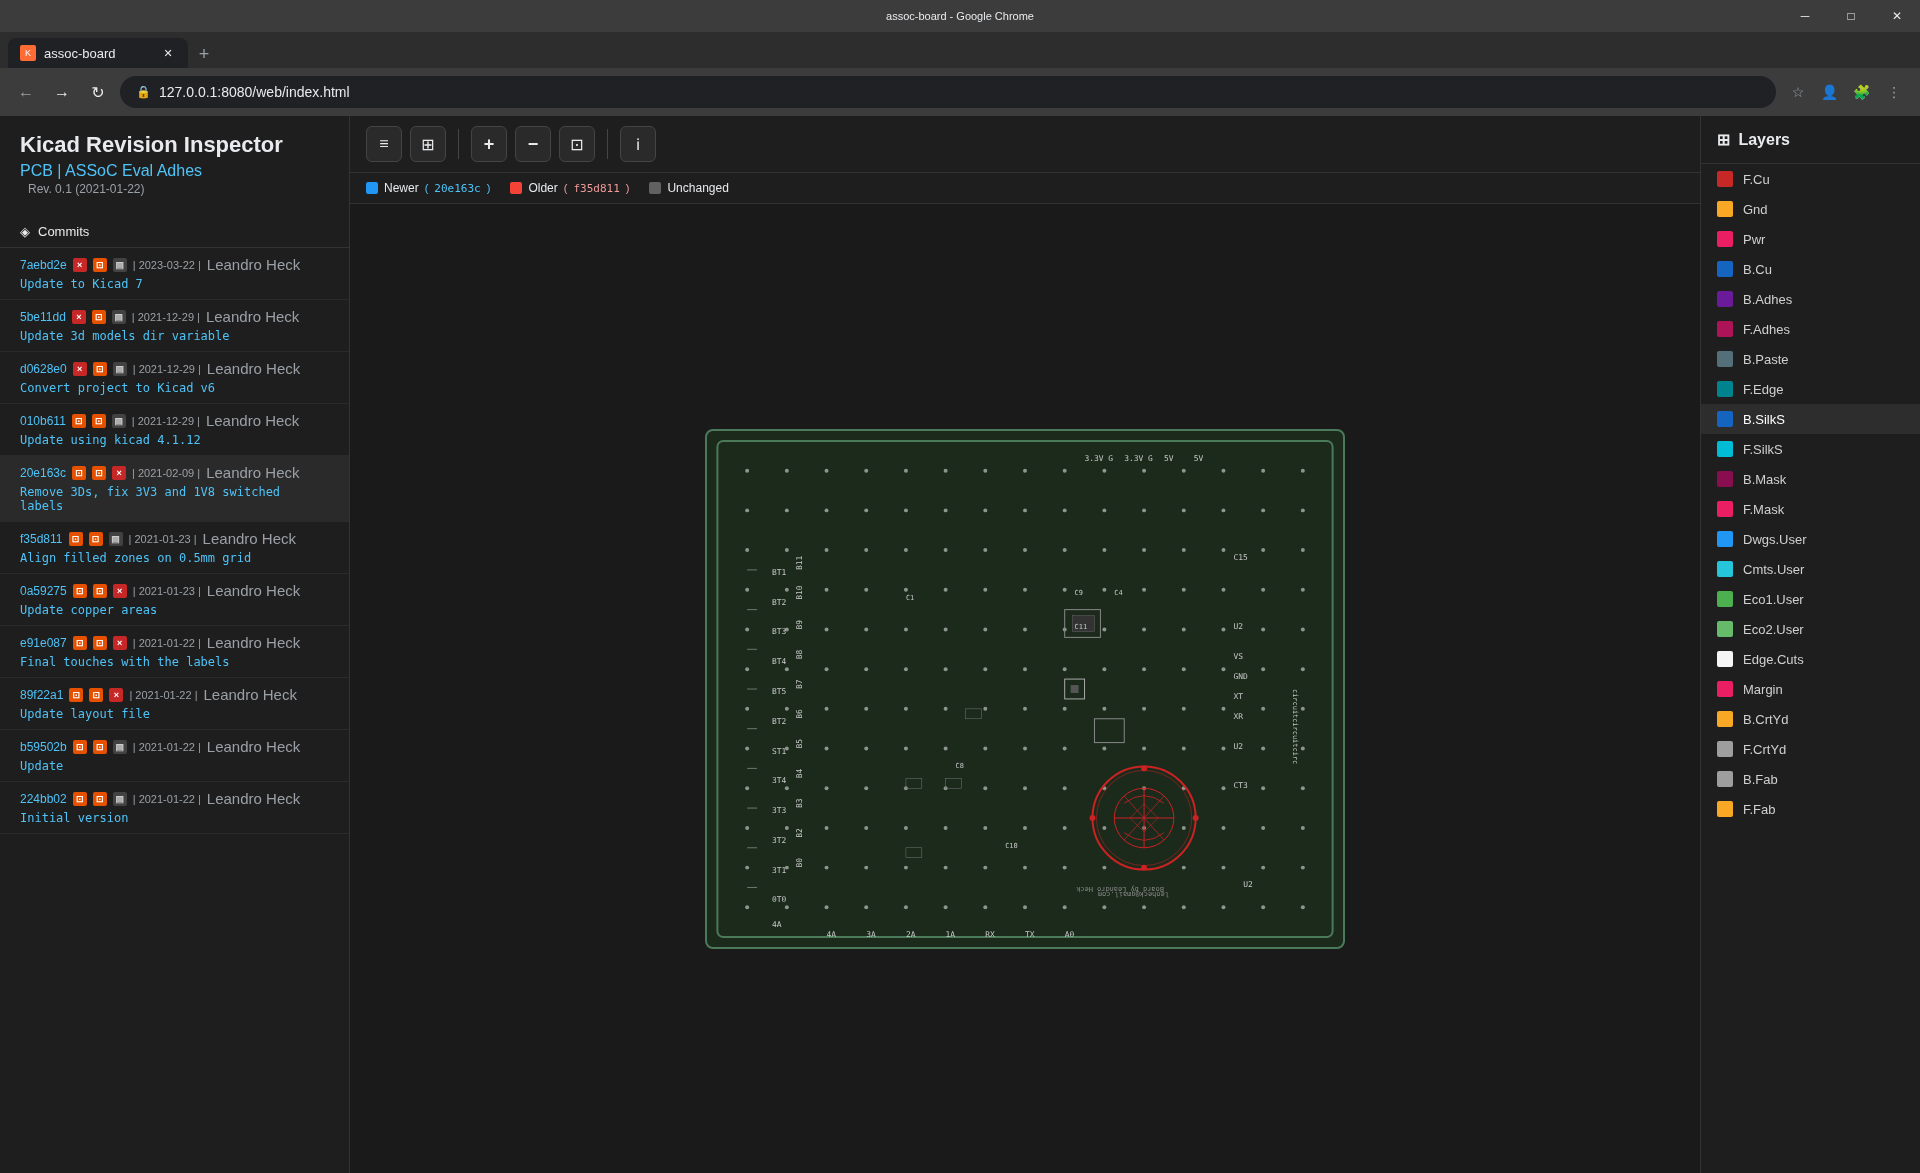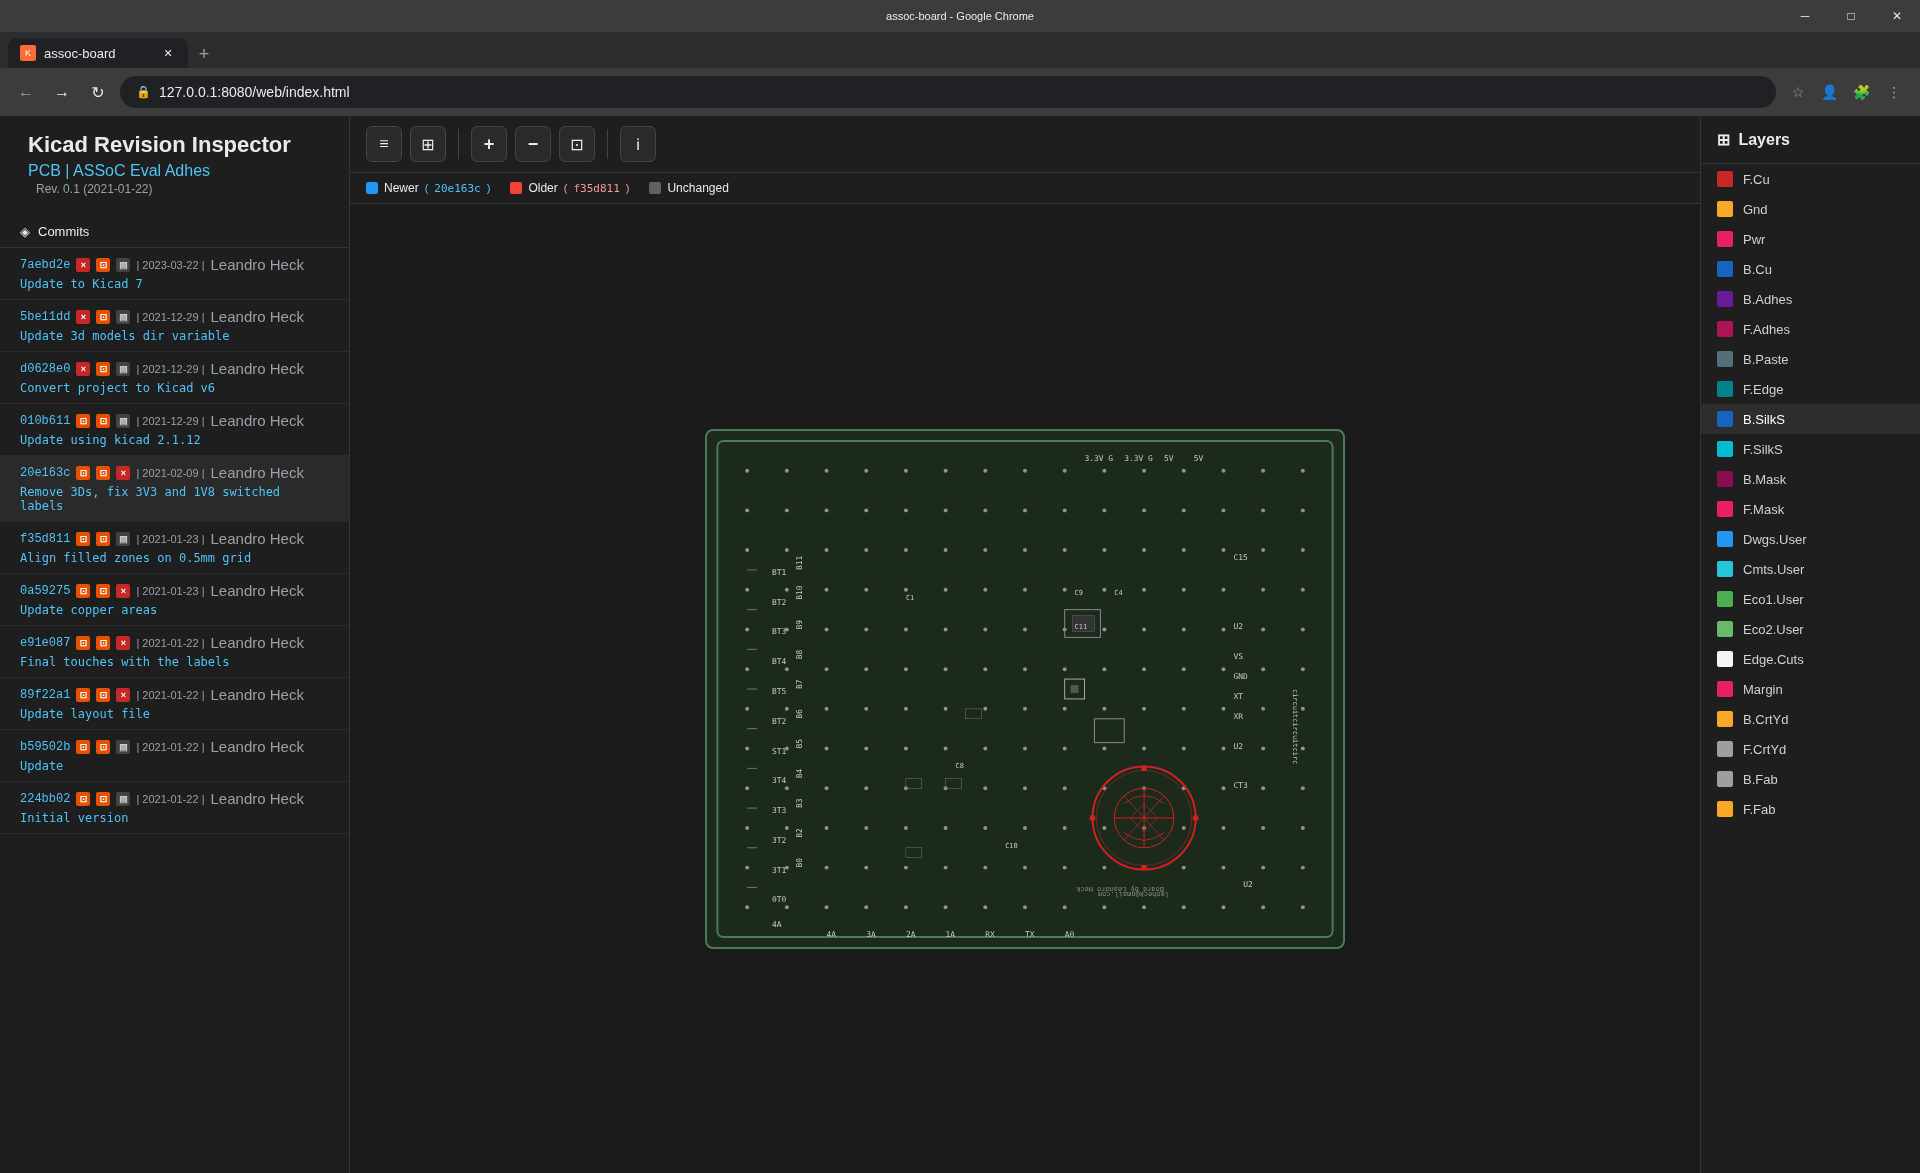--- a/index.html
+++ b/index.html
@@ -137,21 +137,21 @@
     
     .sidebar {
       width: 350px;
       background: #1e1e1e;
       border-right: 1px solid #333;
       display: flex;
       flex-direction: column;
       overflow: hidden;
     }
     .sidebar-header {
-      padding: 16px 28px 8px;
+      padding: 16px 20px 8px;
     }
     .app-title {
       font-size: 22px;
       font-weight: 600;
       color: #e8eaed;
       margin-bottom: 4px;
     }
     .project-name {
       font-size: 16px;
       color: #4fc3f7;
@@ -188,21 +188,21 @@
     .commit-meta {
       display: flex;
       align-items: center;
       gap: 6px;
       margin-bottom: 4px;
       flex-wrap: wrap;
     }
     .commit-hash {
       color: #4fc3f7;
       font-size: 12px;
-      font-family: Liberation Mono, monospace;
+      font-family: Liberation Sans, sans-serif;
     }
     .commit-badge {
       width: 14px;
       height: 14px;
       border-radius: 2px;
       display: inline-flex;
       align-items: center;
       justify-content: center;
       font-size: 9px;
       font-weight: bold;
@@ -420,21 +420,21 @@
   </div>
         <div class="commit-item">
     <div class="commit-meta">
       <span class="commit-hash">010b611</span>
       <span class="commit-badge badge-orange">⊡</span>
             <span class="commit-badge badge-orange">⊡</span>
             <span class="commit-badge badge-file">▤</span>
       <span class="commit-date">| 2021-12-29 |</span>
       <span class="commit-author">Leandro Heck</span>
     </div>
-    <div class="commit-msg">Update using kicad 2.1.12</div>
+    <div class="commit-msg">Update using kicad 4.1.12</div>
   </div>
         <div class="commit-item selected">
     <div class="commit-meta">
       <span class="commit-hash">20e163c</span>
       <span class="commit-badge badge-orange">⊡</span>
             <span class="commit-badge badge-orange">⊡</span>
             <span class="commit-badge badge-red">×</span>
       <span class="commit-date">| 2021-02-09 |</span>
       <span class="commit-author">Leandro Heck</span>
     </div>

